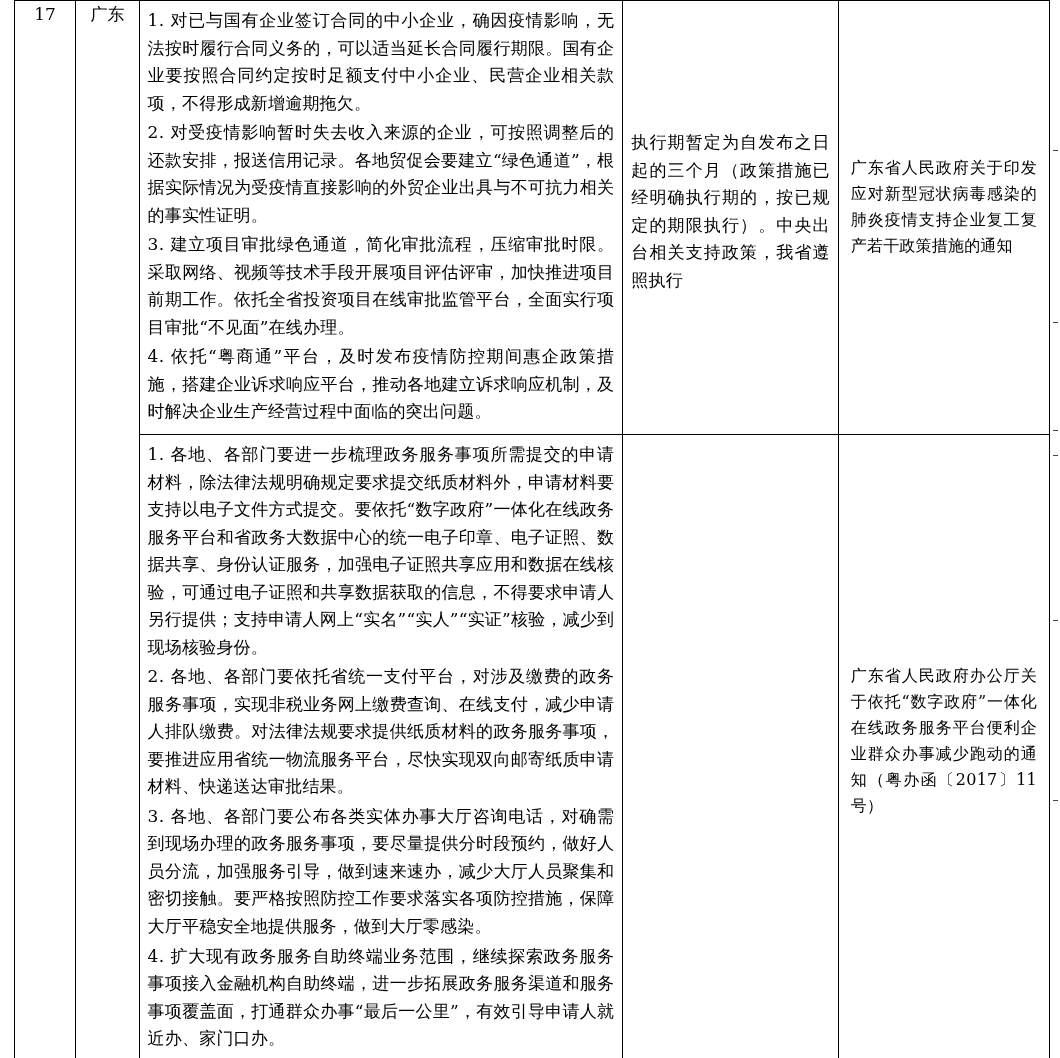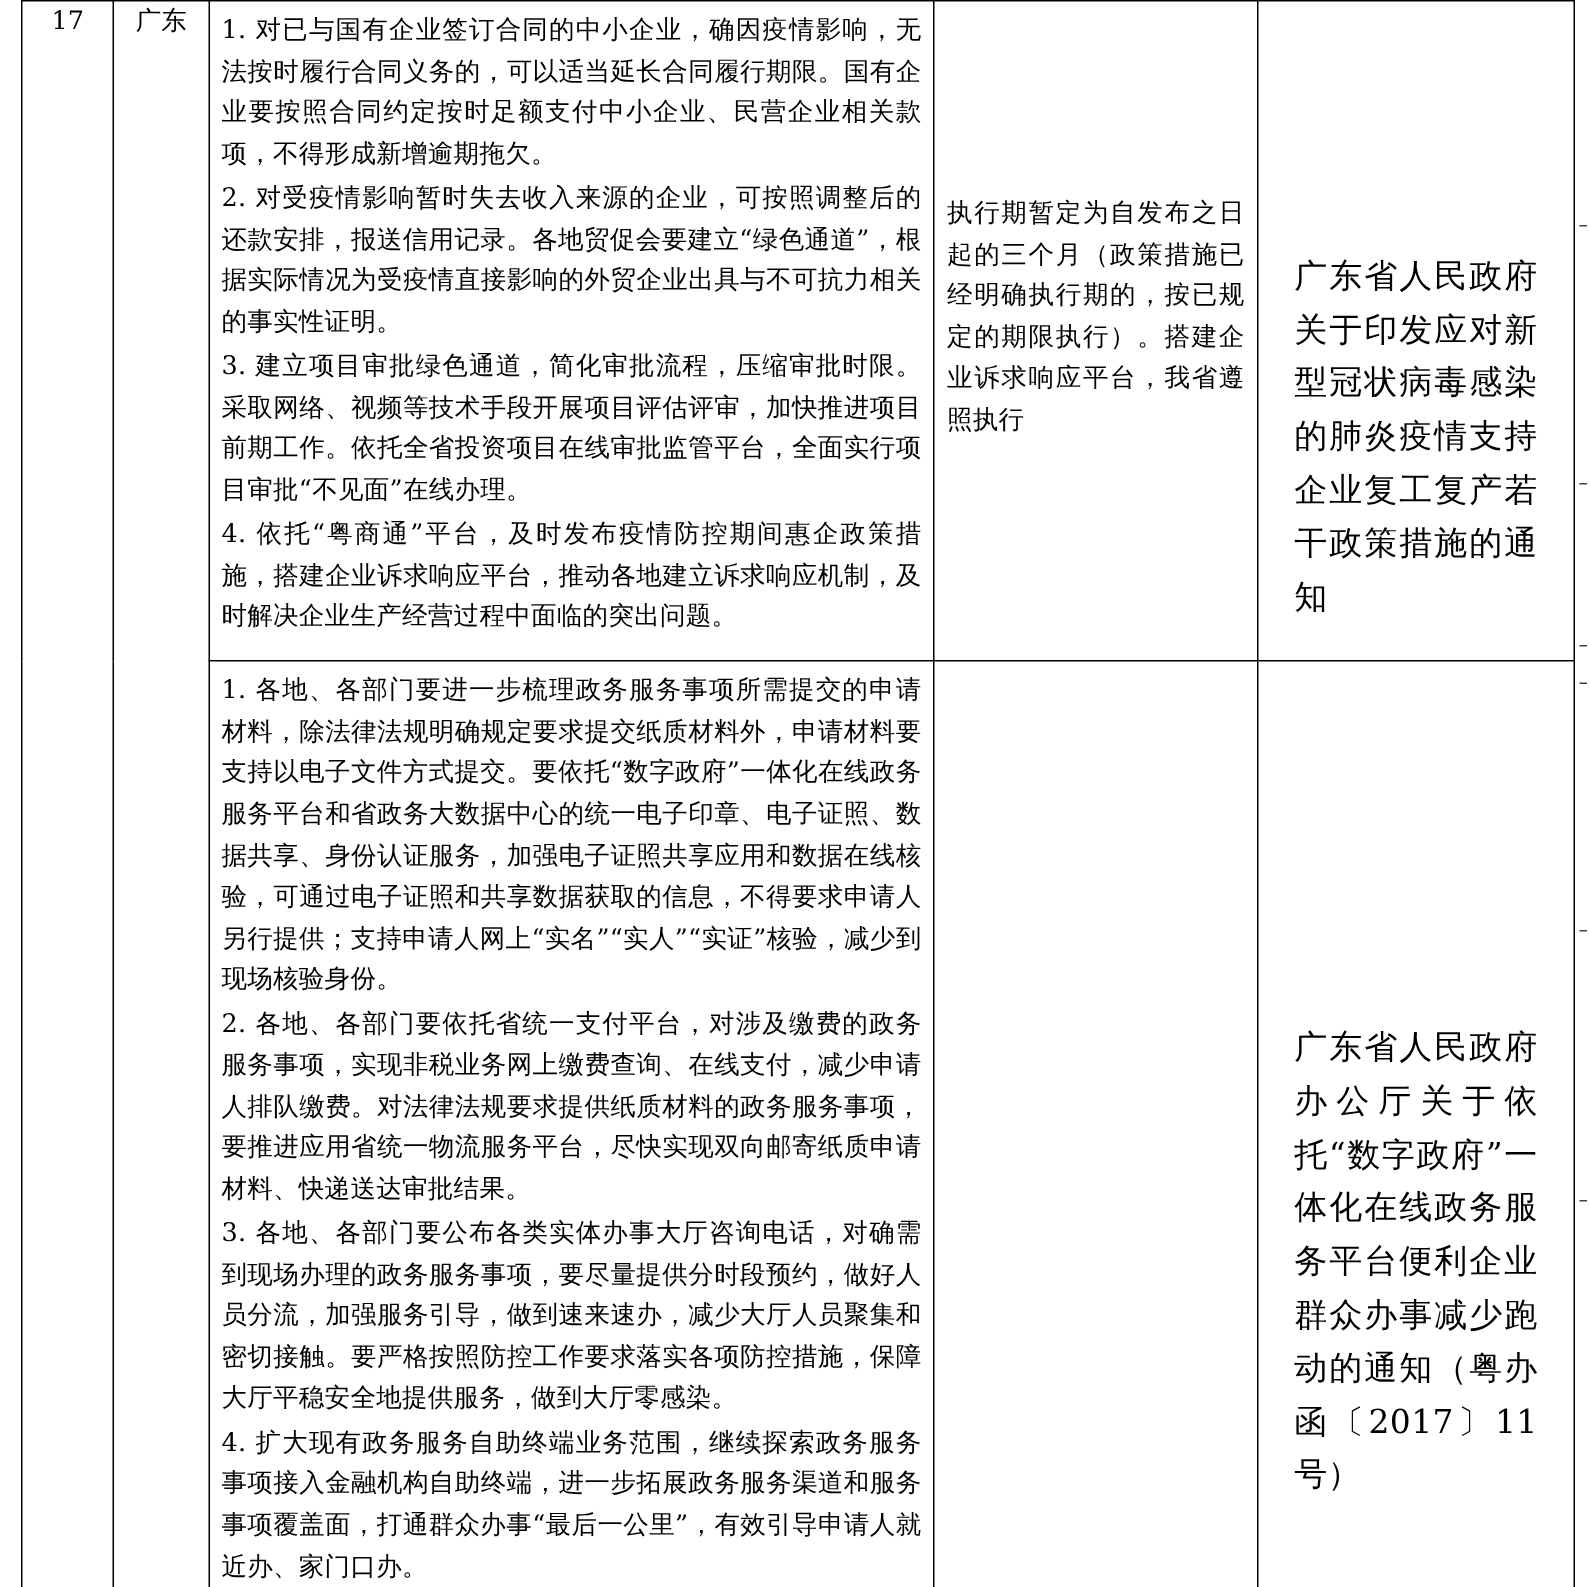--- a/index.html
+++ b/index.html
@@ -61,25 +61,25 @@
 
   .period-text {
     font-size: 17px;
     line-height: 1.62;
     text-align: justify;
     text-justify: inter-ideograph;
     margin: 0;
     letter-spacing: 0.2px;
   }
   .source-text {
-    font-size: 22px;
+    font-size: 16px;
     line-height: 1.62;
     text-align: justify;
     text-justify: inter-ideograph;
-    margin: 16px;
+    margin: 4px;
     letter-spacing: 0.2px;
   }
   .period-inner { padding-top: 128px; }
   .source-inner-1 { padding-top: 150px; }
   .source-inner-2 { padding-top: 224px; }
 
   .row-top-measure { height: 412px; }
   .row-bottom-measure { height: 620px; }
 
   
@@ -124,21 +124,21 @@
         <td class="row-top-measure">
           <div class="cell-pad">
             <p class="para">1. 对已与国有企业签订合同的中小企业，确因疫情影响，无法按时履行合同义务的，可以适当延长合同履行期限。国有企业要按照合同约定按时足额支付中小企业、民营企业相关款项，不得形成新增逾期拖欠。</p>
             <p class="para">2. 对受疫情影响暂时失去收入来源的企业，可按照调整后的还款安排，报送信用记录。各地贸促会要建立“绿色通道”，根据实际情况为受疫情直接影响的外贸企业出具与不可抗力相关的事实性证明。</p>
             <p class="para">3. 建立项目审批绿色通道，简化审批流程，压缩审批时限。采取网络、视频等技术手段开展项目评估评审，加快推进项目前期工作。依托全省投资项目在线审批监管平台，全面实行项目审批“不见面”在线办理。</p>
             <p class="para">4. 依托“粤商通”平台，及时发布疫情防控期间惠企政策措施，搭建企业诉求响应平台，推动各地建立诉求响应机制，及时解决企业生产经营过程中面临的突出问题。</p>
           </div>
         </td>
         <td>
           <div class="cell-pad period-inner">
-            <p class="period-text">执行期暂定为自发布之日起的三个月（政策措施已经明确执行期的，按已规定的期限执行）。搭建企业诉求响应平台，我省遵照执行</p>
+            <p class="period-text">执行期暂定为自发布之日起的三个月（政策措施已经明确执行期的，按已规定的期限执行）。中央出台相关支持政策，我省遵照执行</p>
           </div>
         </td>
         <td>
           <div class="cell-pad source-inner-1">
             <p class="source-text">广东省人民政府关于印发应对新型冠状病毒感染的肺炎疫情支持企业复工复产若干政策措施的通知</p>
           </div>
         </td>
       </tr>
 
       <tr>

